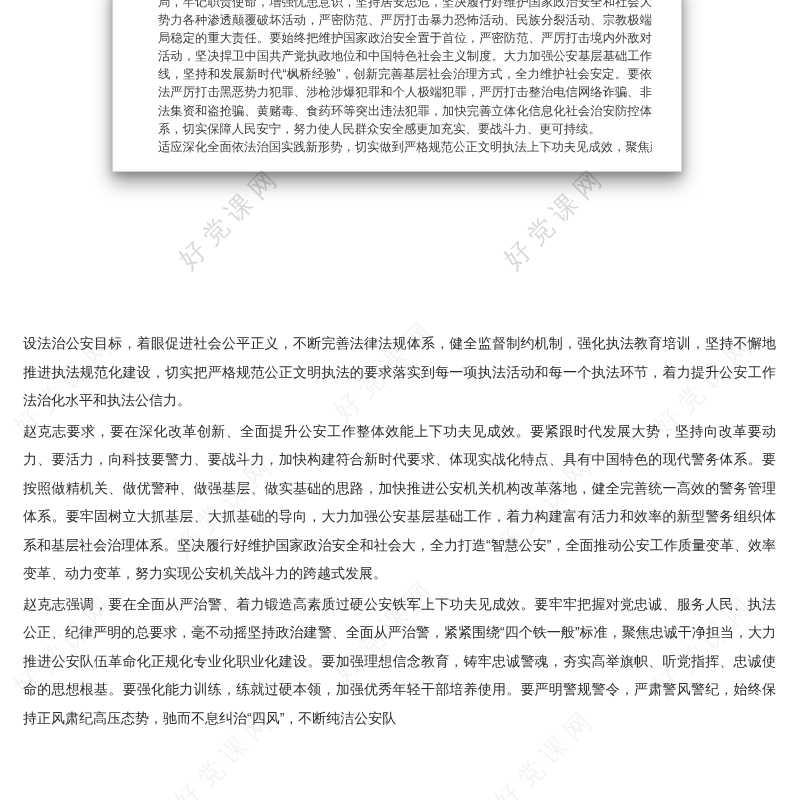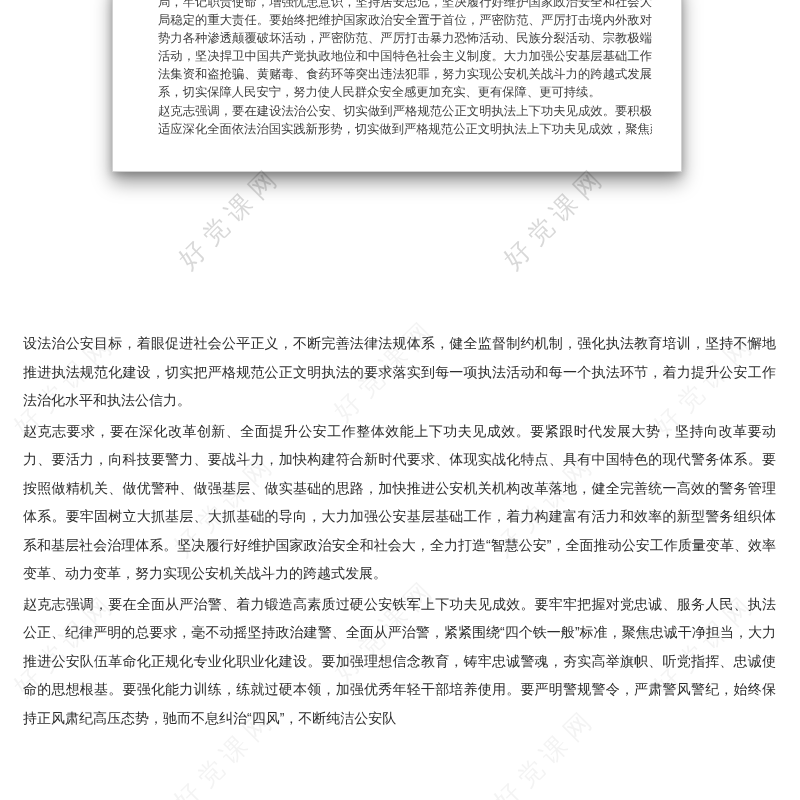--- a/index.html
+++ b/index.html
@@ -77,26 +77,27 @@
     text-align: justify;
     text-justify: inter-character;
   }
 </style>
 </head>
 <body>
 
 <div class="screen">
   <div class="preview" id="preview">
       <div class="pline">局，牢记职责使命，增强忧患意识，坚持居安思危，坚决履行好维护国家政治安全和社会大</div>
+      <div class="pline">势力各种渗透颠覆破坏活动，严密防范、严厉打击暴力恐怖活动、民族分裂活动、宗教极端</div>
       <div class="pline">局稳定的重大责任。要始终把维护国家政治安全置于首位，严密防范、严厉打击境内外敌对</div>
-      <div class="pline">势力各种渗透颠覆破坏活动，严密防范、严厉打击暴力恐怖活动、民族分裂活动、宗教极端</div>
       <div class="pline">活动，坚决捍卫中国共产党执政地位和中国特色社会主义制度。大力加强公安基层基础工作</div>
-      <div class="pline">法集资和盗抢骗、黄赌毒、食药环等突出违法犯罪，努力实现公安机关战斗力的跨越式发展</div>
-      <div class="pline short">系，切实保障人民安宁，努力使人民群众安全感更加充实、更有保障、更可持续。</div>
-      <div class="pline">赵克志强调，要在建设法治公安、切实做到严格规范公正文明执法上下功夫见成效。要积极</div>
+      <div class="pline">线，坚持和发展新时代“枫桥经验”，创新完善基层社会治理方式，全力维护社会安定。要依</div>
+      <div class="pline">法严厉打击黑恶势力犯罪、涉枪涉爆犯罪和个人极端犯罪，严厉打击整治电信网络诈骗、非</div>
+      <div class="pline">法集资和盗抢骗、黄赌毒、食药环等突出违法犯罪，加快完善立体化信息化社会治安防控体</div>
+      <div class="pline short">系，切实保障人民安宁，努力使人民群众安全感更加充实、要战斗力、更可持续。</div>
       <div class="pline">适应深化全面依法治国实践新形势，切实做到严格规范公正文明执法上下功夫见成效，聚焦建</div>
     </div>
   <div class="wm-layer" id="wm-layer">
       <span class="wm strong" style="left: 164px; top: 200px;">好党课网</span>
       <span class="wm strong" style="left: 489px; top: 200px;">好党课网</span>
       <span class="wm faint" style="left: 319px; top: 352px;">好党课网</span>
       <span class="wm faint" style="left: -1px; top: 367px;">好党课网</span>
       <span class="wm faint" style="left: 639px; top: 367px;">好党课网</span>
       <span class="wm faint" style="left: 159px; top: 487px;">好党课网</span>
       <span class="wm faint" style="left: 479px; top: 487px;">好党课网</span>

